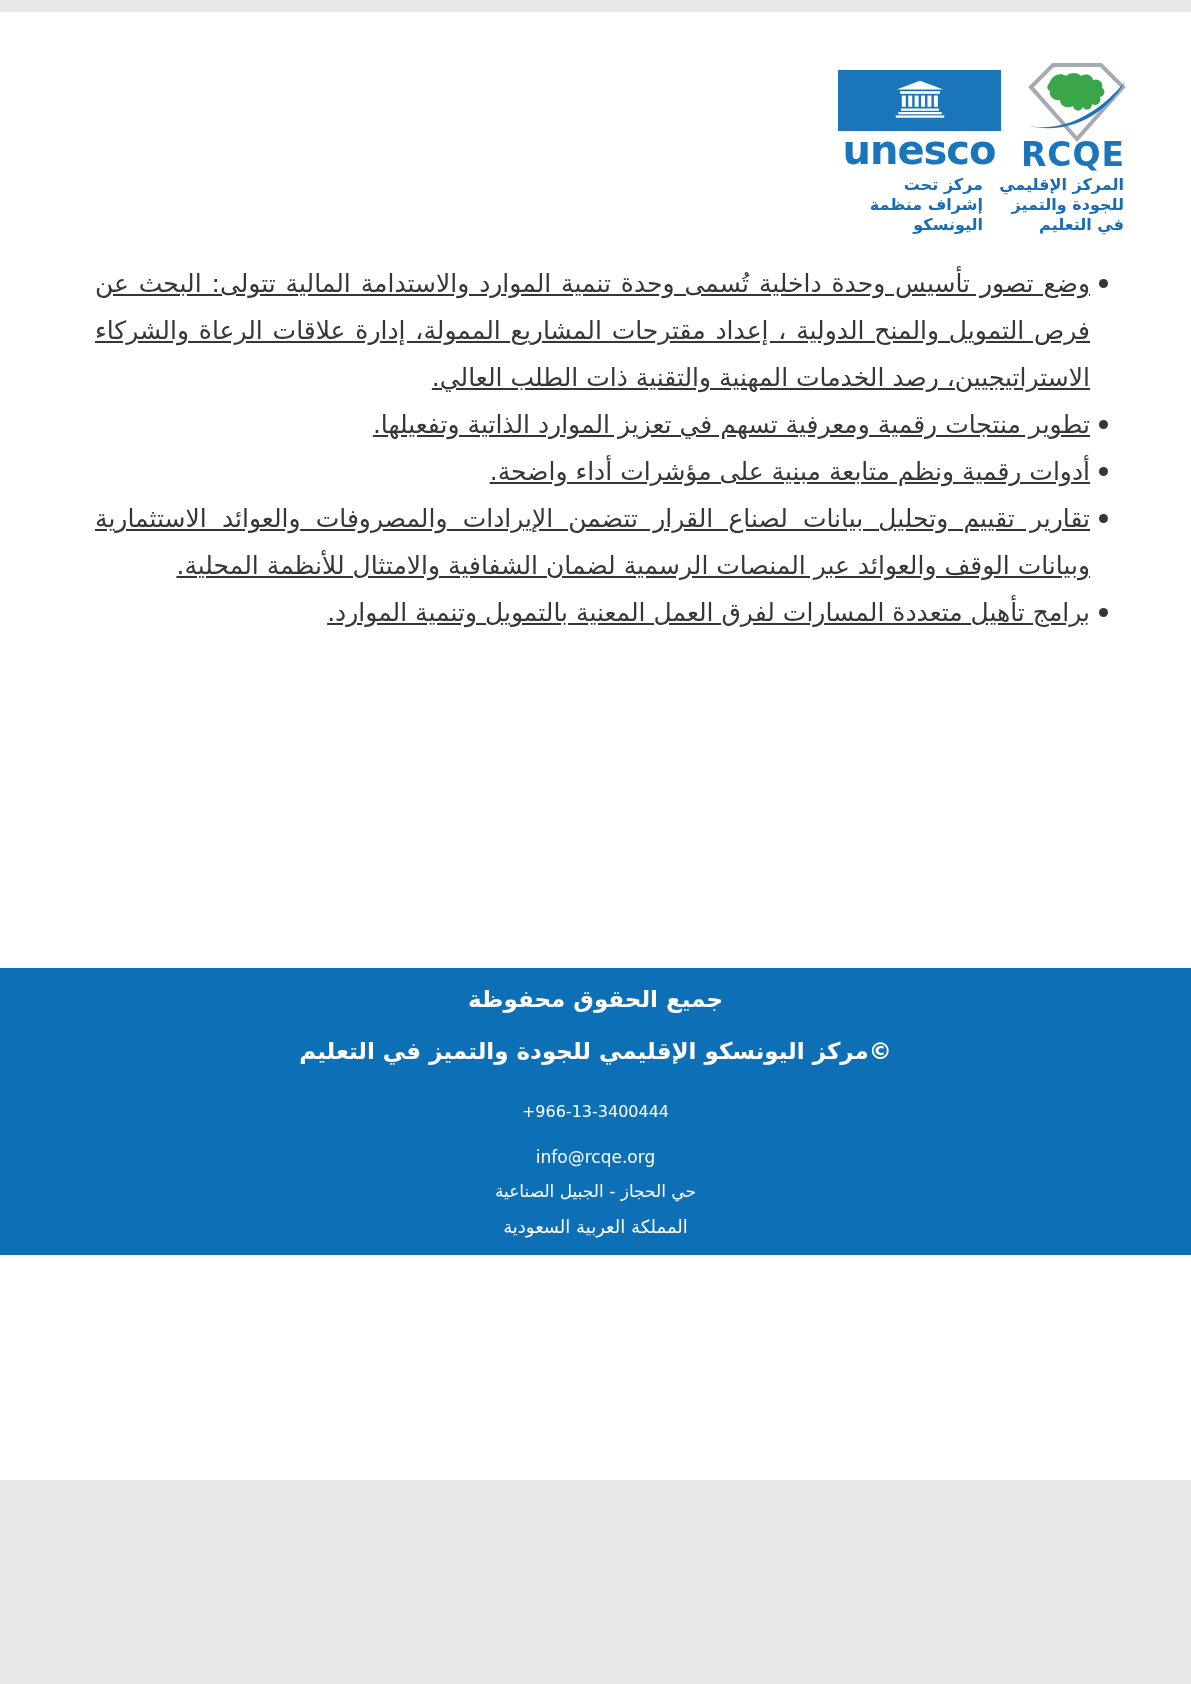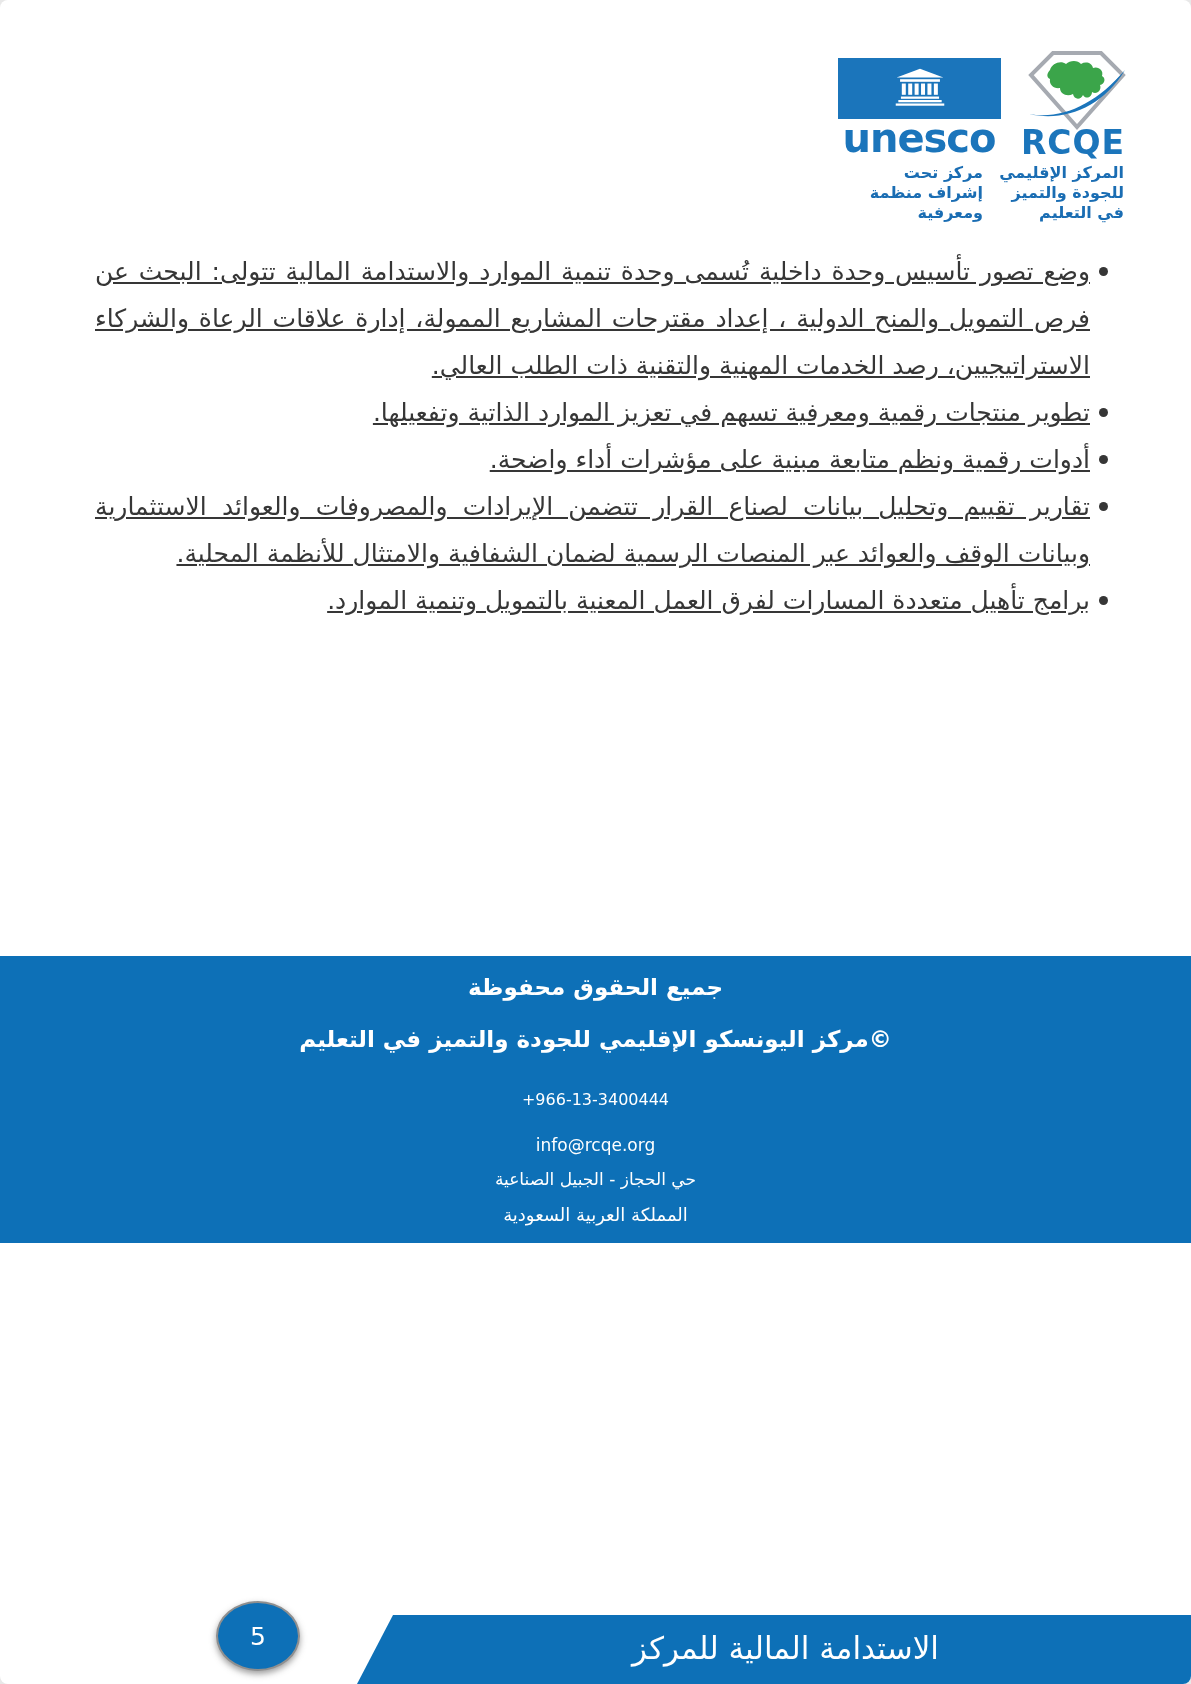--- a/index.html
+++ b/index.html
@@ -1,20 +1,19 @@
 <!DOCTYPE html>
 <html lang="ar"><head>
 <meta charset="utf-8">
 <style>
   html,body { margin:0; padding:0; background:#e8e8e8; }
   .page {
-    position:relative; width:1191px; height:1684px; margin:0 auto;
+    position:relative; width:1191px; height:1468px; margin:12px auto;
     background:#ffffff; overflow:hidden;
     font-family:"DejaVu Sans", sans-serif;
-    border-radius:8px;
   }
 
   
   .unesco-box {
     position:absolute; left:838px; top:58px; width:163px; height:61px;
     background:#1b75bb; display:flex; align-items:center; justify-content:center;
   }
   .unesco-word {
     position:absolute; left:831px; top:118px; width:176px; text-align:center;
     color:#1b75bb; font-weight:bold; font-size:40px; letter-spacing:-1px; line-height:1;
@@ -98,21 +97,21 @@
         <rect x="8" y="33" width="44" height="2.6" fill="#ffffff"></rect>
         <rect x="5" y="37" width="50" height="2.6" fill="#ffffff"></rect>
         <rect x="2" y="41" width="56" height="2.6" fill="#ffffff"></rect>
       </svg>
     </span>
   </div>
   <div class="unesco-word">unesco</div>
   <div class="caption caption-unesco">
     <div>مركز تحت</div>
     <div>إشراف منظمة</div>
-    <div>ومعرفية</div>
+    <div>اليونسكو</div>
   </div>
 
   <div class="rcqe-gem">
     <svg width="102" height="84" viewBox="0 0 102 84" aria-hidden="true">
       <polygon points="27,5 75,5 97,27 51,79 5,27" fill="none" stroke="#a6aab1" stroke-width="4" stroke-linejoin="miter"></polygon>
       <path d="M24 22 C26 15 35 12 40 16 C44 12 52 12 55 16 C60 13 66 15 67 20
                C72 18 78 22 76 28 C80 30 79 36 74 37 C76 42 71 47 66 44
                C66 49 60 52 57 47 C55 52 48 52 47 46 C41 49 34 46 34 40
                C28 41 23 37 24 31 C20 29 21 25 24 22 Z" fill="#3ba54a"></path>
       <path d="M3 66 C36 72 70 56 99 22 C76 60 38 74 3 66 Z" fill="#1b75bb"></path>

